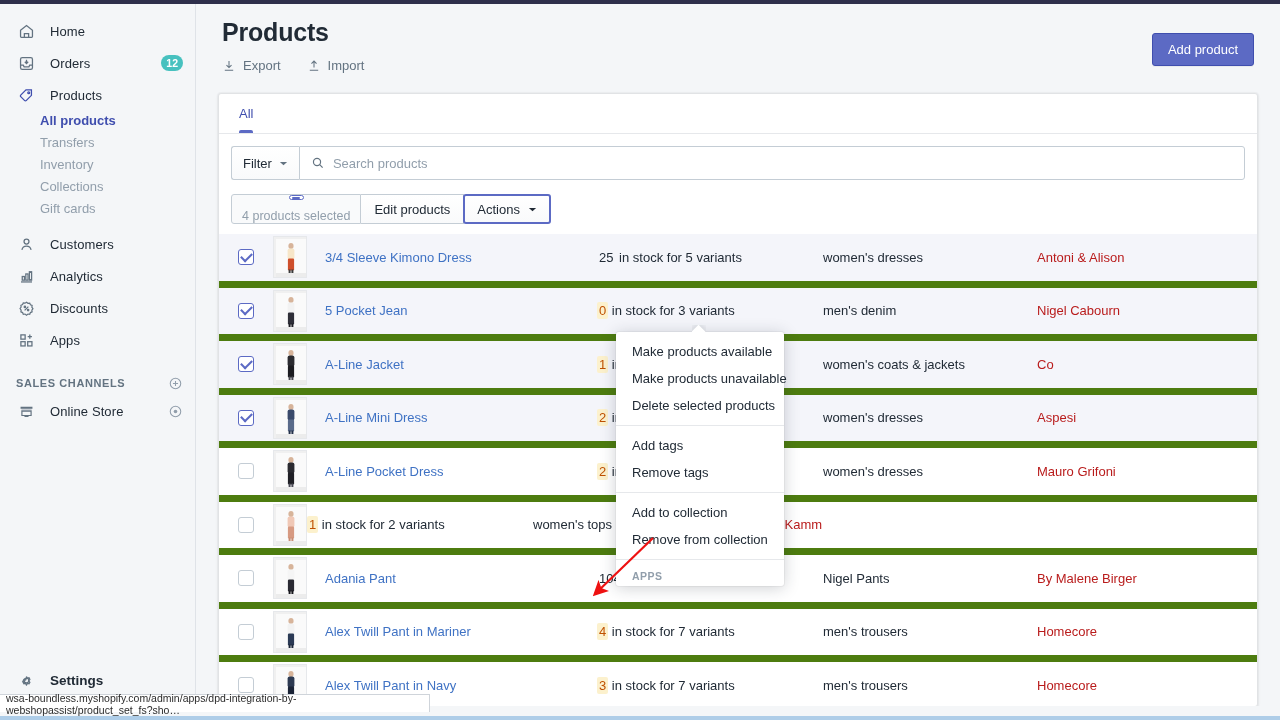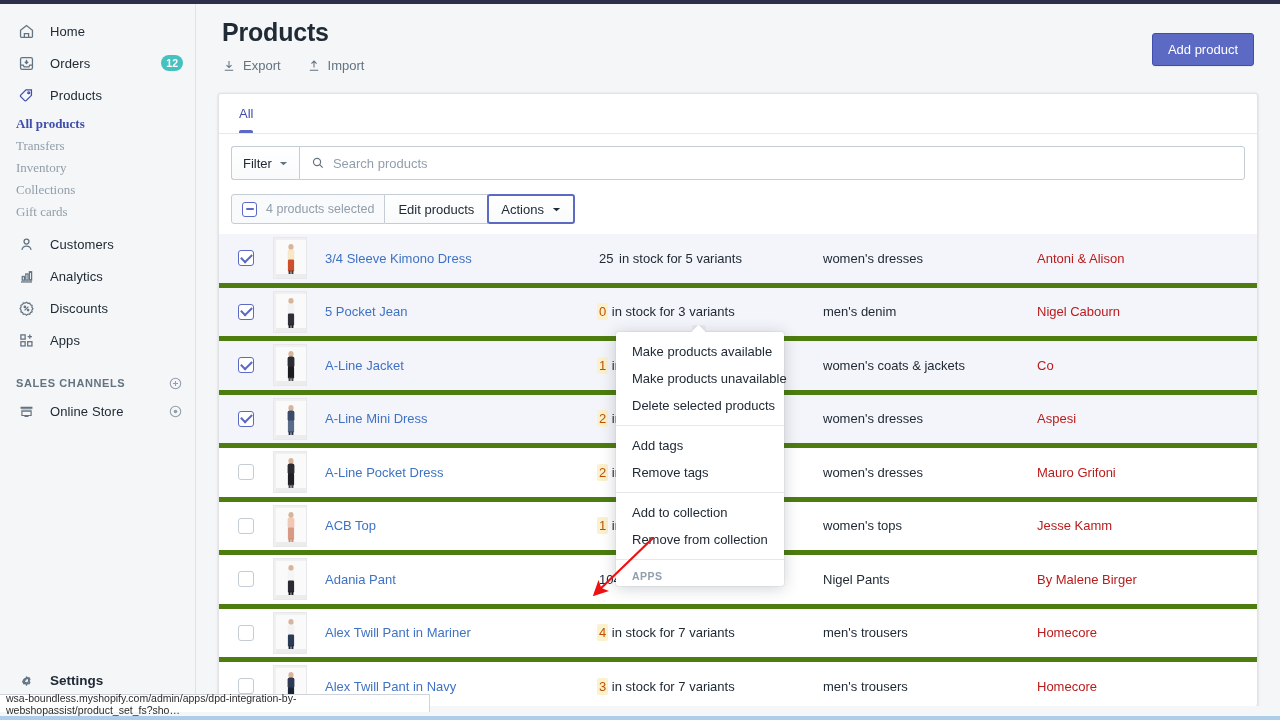--- a/index.html
+++ b/index.html
@@ -40,22 +40,22 @@
   }
   .nav-item.active .lbl { color: #212b36; }
   .nav-item.active .ico { color: #3f4eae; }
   .nav-badge {
     margin-left: auto; background: #47c1bf; color: #fff;
     font-size: 10.5px; font-weight: bold; border-radius: 9px;
     min-width: 20px; height: 16px; line-height: 16px; text-align: center;
     padding: 0 5px;
   }
   .subnav-item {
-    display: flex; align-items: center; height: 22px;
-    padding-left: 16px; font-size: 13px; color: #919eab; cursor: pointer; font-family: Liberation Serif, serif;
+    display: flex; height: 22px;
+    padding-left: 40px; font-size: 13px; color: #919eab; cursor: pointer;
   }
   .subnav-item.sel { color: #3f4eae; font-weight: bold; }
 
   .nav-section-title {
     font-size: 11px; font-weight: bold; color: #637381;
     letter-spacing: .6px; padding: 0 12px 0 16px;
     display: flex; align-items: center; height: 24px;
   }
   .nav-section-title .act { margin-left: auto; color: #919eab; display:flex; }
 
@@ -116,21 +116,21 @@
     font-family: inherit; background: transparent;
   }
   #search-input::placeholder { color: #919eab; }
 
   
   #bulk-row { display:flex; padding: 14px 12px 0 12px; }
   .bulk-grp { display:flex; }
   #sel-count {
     display:flex; align-items:center; gap:9px; height: 30px; padding: 0 10px;
     border: 1px solid #c4cdd5; border-radius: 3px 0 0 3px;
-    background: #f9fafb; font-size: 12.5px; color: #919eab;
+    background: #f9fafb; font-size: 12.5px; color: #919eab; flex-direction: column;
   }
   .minus-box {
     width: 15px; height: 15px; border: 1px solid #5c6ac4; border-radius: 3px;
     background:#fff; display:flex; align-items:center; justify-content:center;
   }
   .minus-box::after { content:""; width: 8px; height: 2px; background:#5c6ac4; border-radius:1px; }
   #edit-products-btn {
     height: 30px; padding: 0 13px; border: 1px solid #c4cdd5; border-left:none;
     background: linear-gradient(180deg,#fff,#f9fafb); font-size: 13px; color:#212b36;
     display:flex; align-items:center; cursor:pointer; font-family:inherit;
@@ -139,21 +139,21 @@
     height: 30px; padding: 0 12px; border: 2px solid #5c6ac4; border-radius: 3px;
     background: linear-gradient(180deg,#fff,#f9fafb); font-size: 13px; color:#212b36;
     display:flex; align-items:center; gap:8px; cursor:pointer; font-family:inherit;
     margin-left: -1px;
   }
 
   
   #table { margin-top: 10px; }
   .prow {
     display:flex; align-items:center; height: 53.5px;
-    border-bottom: 5px solid #4d7c0f; position: relative;
+    border-bottom: 7px solid #4d7c0f; position: relative;
   }
   .prow.sel { background: #f4f5fa; }
   .prow .cb-cell { width: 40px; display:flex; justify-content:center; padding-left: 14px; }
   .cb {
     width: 16px; height: 16px; border: 1px solid #c4cdd5; border-radius: 3px;
     background:#fff; display:flex; align-items:center; justify-content:center; cursor:pointer;
   }
   .cb.on { border-color: #5c6ac4; }
   .cb.on::after {
     content:""; width: 9px; height: 5px; border-left: 2px solid #5c6ac4;
@@ -565,21 +565,20 @@
                 <rect width="34" height="42" fill="#f0f0f0"></rect>
                 <rect x="2" y="2" width="30" height="38" fill="#fafafa"></rect>
                 <ellipse cx="17" cy="9" rx="2.6" ry="3" fill="#d7b49a"></ellipse>
                 <rect x="13.6" y="11.5" width="6.8" height="11" rx="2" fill="#f0c8b6"></rect>
                 <rect x="13.9" y="21.5" width="6.2" height="12" rx="1.2" fill="#d79a82"></rect>
                 <rect x="14.6" y="32.5" width="2" height="4" fill="#c98b72"></rect>
                 <rect x="17.4" y="32.5" width="2" height="4" fill="#c98b72"></rect>
                 <rect x="2" y="36" width="30" height="4" fill="#ececec"></rect>
               </svg>
             </div>
-            <div class="pname">ACB Top</div>
             <div class="pstock"><span class="num warn">1</span><span> in stock for 2 variants</span></div>
             <div class="ptype">women's tops</div>
             <div class="pvendor">Jesse Kamm</div>
           </div>
           <div class="prow">
             <div class="cb-cell">
               <span class="cb"></span>
             </div>
             <div class="thumb">
               <svg width="34" height="42" viewBox="0 0 34 42">

